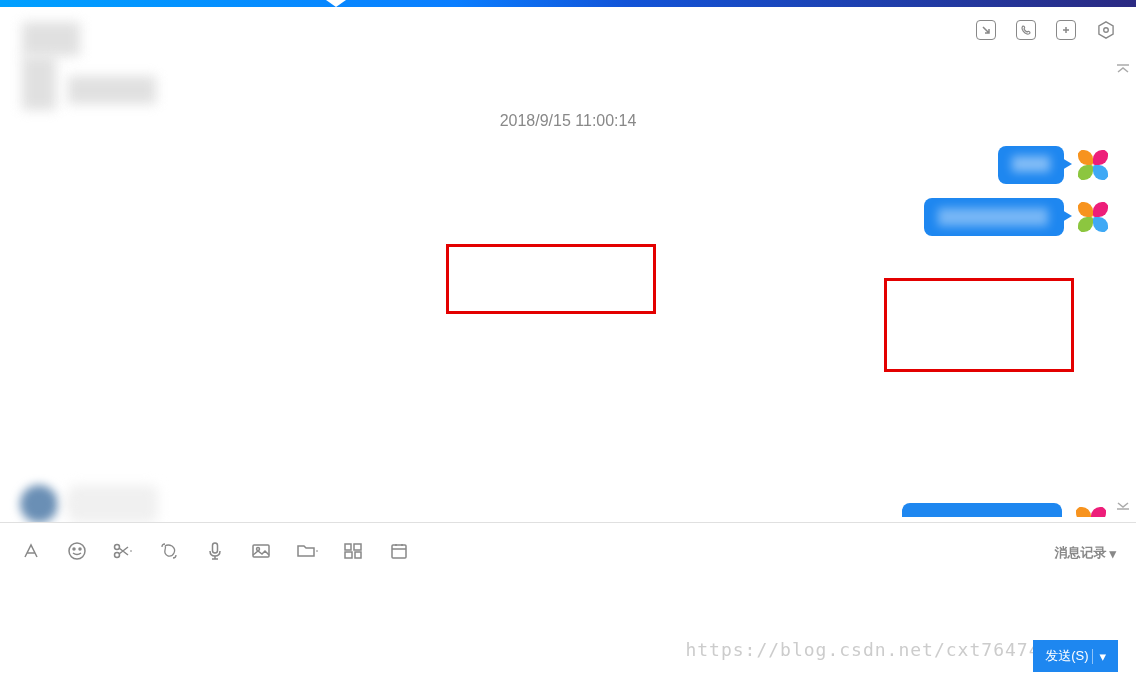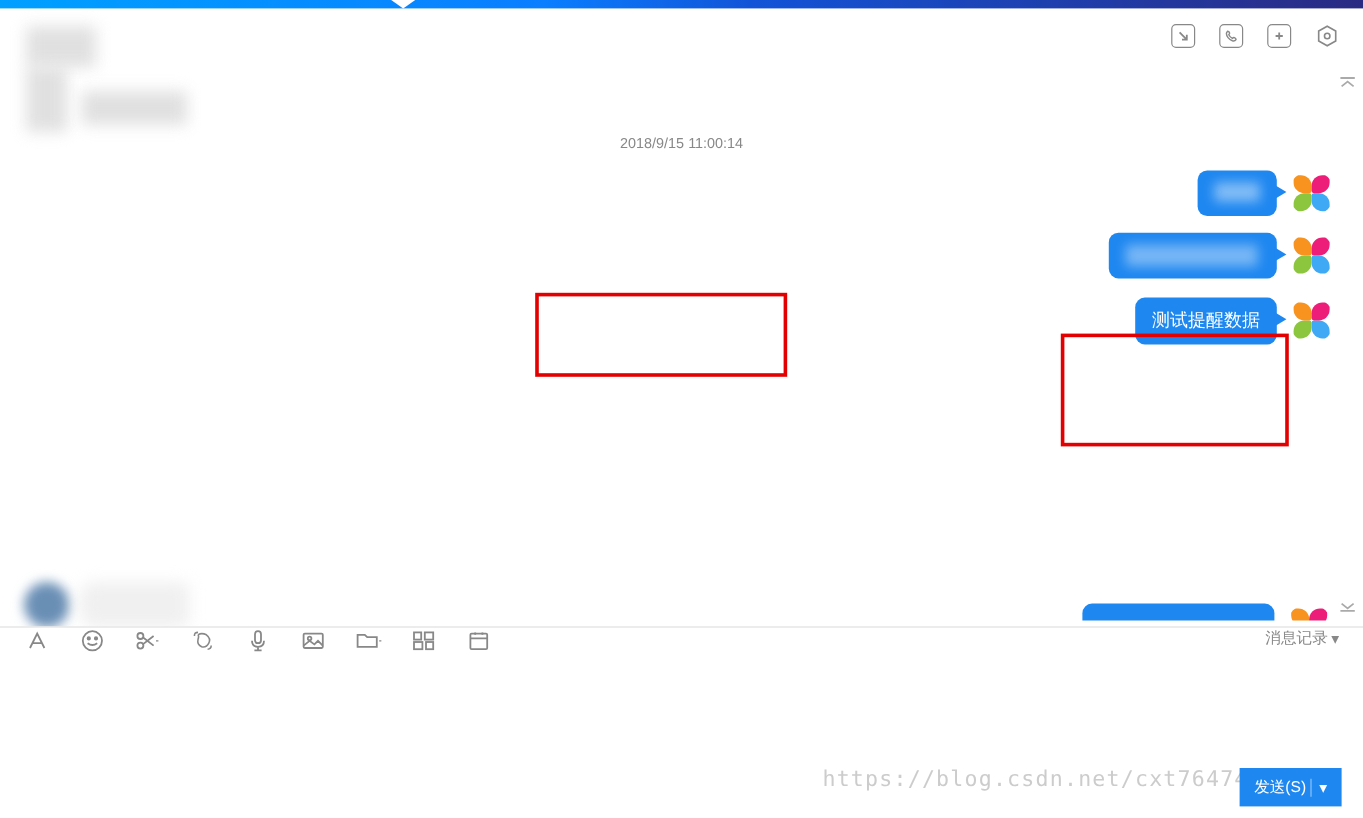--- a/index.html
+++ b/index.html
@@ -16,21 +16,21 @@
 .collapse-icon-2 { position: absolute; right: 6px; top: 500px; color: #aaa; font-size: 14px; cursor: pointer; }
 
 .blurred { filter: blur(6px); background: #ddd; opacity: 0.9; }
 
 .contact-blur-1 { position: absolute; left: 22px; top: 22px; width: 58px; height: 34px; }
 .contact-blur-2 { position: absolute; left: 22px; top: 56px; width: 34px; height: 54px; }
 .contact-blur-3 { position: absolute; left: 68px; top: 76px; width: 88px; height: 28px; }
 
 .chat-area { position: absolute; left: 0; right: 0; top: 100px; bottom: 160px; overflow: hidden; }
 
-.timestamp { text-align: center; color: #888; font-size: 12px; margin: 12px 0; }
+.timestamp { text-align: center; color: #888; font-size: 16px; margin: 12px 0; }
 
 .msg-row { display: flex; justify-content: flex-end; align-items: flex-start; padding: 4px 24px; gap: 10px; margin-bottom: 6px; }
 
 .bubble { background: #1e87f0; color: #fff; border-radius: 8px; padding: 10px 14px; font-size: 15px; position: relative; min-width: 55px; min-height: 38px; }
 .bubble-tail-right::after { content: ''; position: absolute; right: -8px; top: 12px; width: 0; height: 0; border-top: 6px solid transparent; border-bottom: 6px solid transparent; border-left: 10px solid #1e87f0; }
 .bubble-gray { background: #f0f0f0; color: #333; }
 .bubble-tail-left::after { content: ''; position: absolute; left: -8px; top: 12px; width: 0; height: 0; border-top: 6px solid transparent; border-bottom: 6px solid transparent; border-right: 10px solid #f0f0f0; }
 
 .avatar { width: 38px; height: 38px; border-radius: 50%; overflow: hidden; flex-shrink: 0; display: flex; align-items: center; justify-content: center; }
 .pinwheel { width: 34px; height: 34px; position: relative; }
@@ -38,21 +38,21 @@
 
 .red-box-1 { position: absolute; left: 446px; top: 244px; width: 210px; height: 70px; border: 3px solid #e30000; }
 .red-box-2 { position: absolute; left: 884px; top: 278px; width: 190px; height: 94px; border: 3px solid #e30000; }
 
 .left-bubble-group-1 { position: absolute; left: 20px; top: 385px; }
 .avatar-blur { width: 38px; height: 38px; border-radius: 50%; background: #6a8fb5; filter: blur(5px); }
 .bubble-blur { filter: blur(6px); }
 
 .bottom-bubble { position: absolute; right: 26px; bottom: 165px; display: flex; align-items: flex-start; gap: 10px; }
 
-.toolbar { position: absolute; left: 0; right: 0; bottom: 120px; height: 40px; border-top: 1px solid #e0e0e0; display: flex; align-items: flex-start; padding: 0 20px; gap: 24px; }
+.toolbar { position: absolute; left: 0; right: 0; bottom: 120px; height: 40px; border-top: 1px solid #e0e0e0; display: flex; align-items: flex-end; padding: 0 20px; gap: 24px; font-weight: bold; }
 .toolbar-icon { color: #888; cursor: pointer; stroke: #888; stroke-width: 1.5; fill: none; width: 22px; height: 22px; display: flex; align-items: center; justify-content: center; }
 .toolbar-spacer { flex: 1; }
 .history-btn { color: #888; font-size: 13px; cursor: pointer; display: flex; align-items: center; gap: 3px; }
 
 .input-area { position: absolute; left: 0; right: 0; bottom: 40px; height: 80px; background: #fff; }
 
 .send-bar { position: absolute; right: 18px; bottom: 10px; }
 .send-btn { background: #1e87f0; color: #fff; border: none; padding: 7px 12px; font-size: 13px; cursor: pointer; display: flex; align-items: center; }
 
 .watermark { position: absolute; right: 60px; bottom: 22px; color: #ccc; font-size: 18px; font-family: monospace; letter-spacing: 1px; pointer-events: none; }
@@ -126,33 +126,20 @@
       <div class="pinwheel">
         <div class="pinwheel-blade" style="background:#3fa9f5;transform:rotate(0deg)"></div>
         <div class="pinwheel-blade" style="background:#8cc63f;transform:rotate(90deg)"></div>
         <div class="pinwheel-blade" style="background:#f7931e;transform:rotate(180deg)"></div>
         <div class="pinwheel-blade" style="background:#ed1e79;transform:rotate(270deg)"></div>
       </div>
     </div>
   </div>
 
 
-  <div class="msg-row" style="margin-top:8px">
-    <div class="bubble bubble-tail-right">
-      <span>测试提醒数据</span>
-    </div>
-    <div class="avatar">
-      <div class="pinwheel">
-        <div class="pinwheel-blade" style="background:#3fa9f5;transform:rotate(0deg)"></div>
-        <div class="pinwheel-blade" style="background:#8cc63f;transform:rotate(90deg)"></div>
-        <div class="pinwheel-blade" style="background:#f7931e;transform:rotate(180deg)"></div>
-        <div class="pinwheel-blade" style="background:#ed1e79;transform:rotate(270deg)"></div>
-      </div>
-    </div>
-  </div>
 
 
   <div class="left-bubble-group-1" style="display:flex;gap:10px;align-items:flex-start">
     <div class="avatar-blur"></div>
     <div class="bubble bubble-gray bubble-tail-left bubble-blur" style="min-width:90px"></div>
   </div>
 
 </div>
 
 <div class="bottom-bubble">

